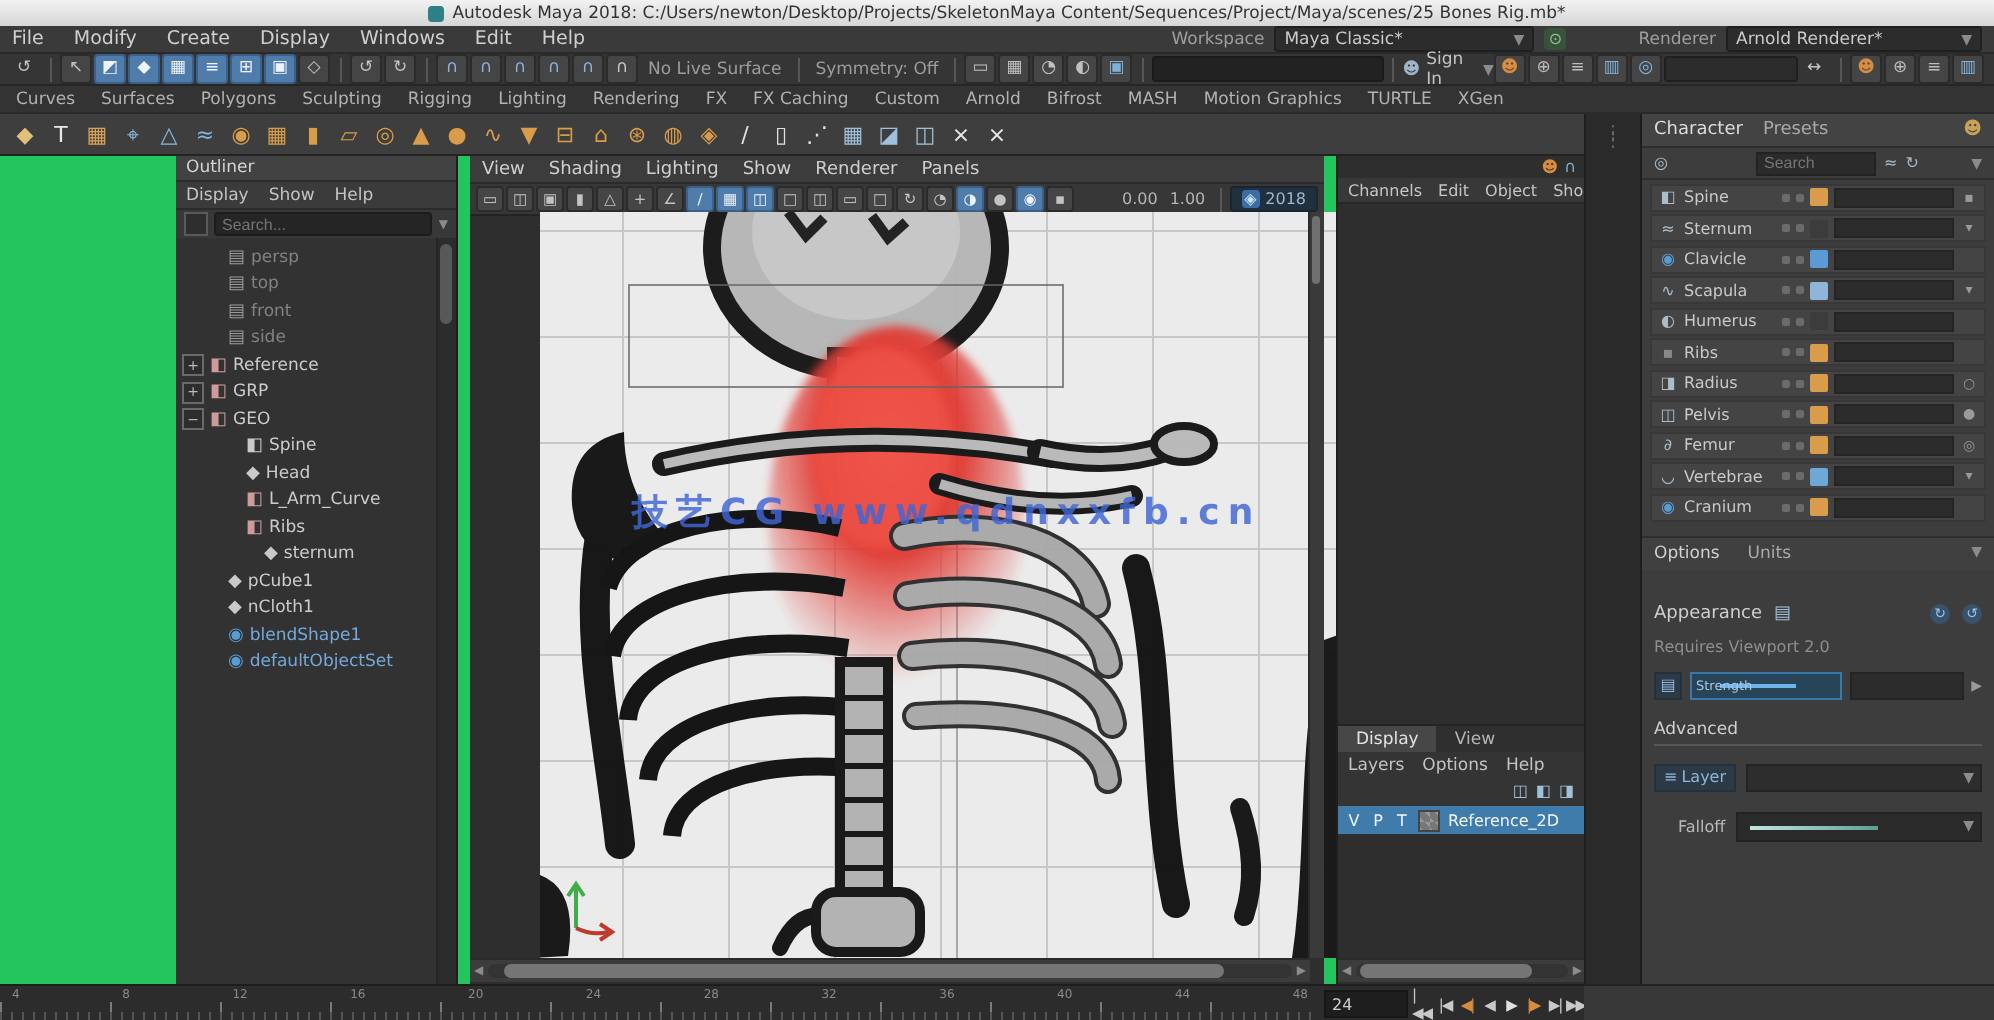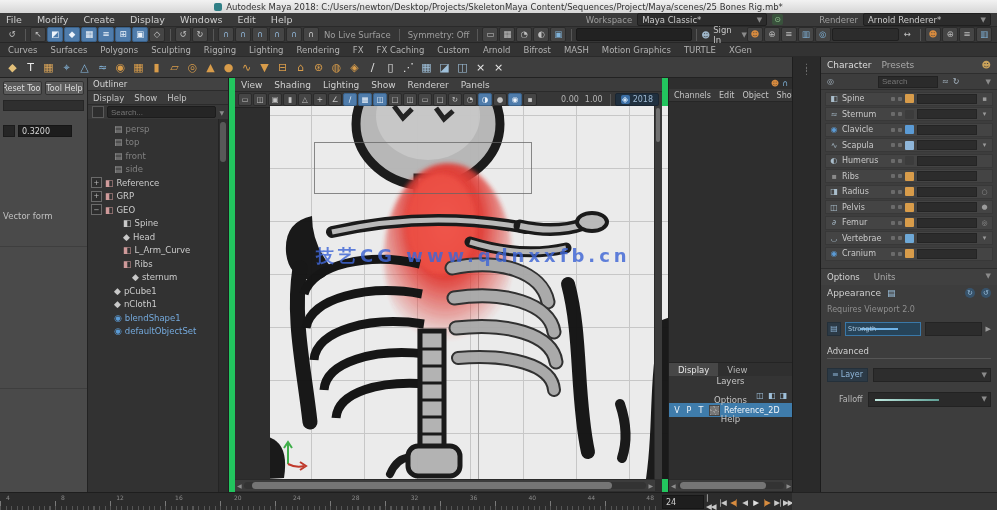--- a/index.html
+++ b/index.html
@@ -97,21 +97,21 @@
   #vphsb .th{left:8px;width:360px;}
 
   
   #channelbox{left:668px;top:78px;width:124px;height:414px;background:#2e2e2e;border-left:1px solid #1f1f1f;box-sizing:border-box;}
   #cbtop{height:11px;display:flex;justify-content:flex-end;align-items:center;gap:3px;padding:0 4px;}
   #cbmenus{height:12px;display:flex;align-items:center;gap:8px;padding:0 5px;font-size:8px;color:#c6c6c6;background:#383838;border-bottom:1px solid #262626;}
   #layers{position:absolute;left:0;top:284px;width:100%;background:#343434;border-top:1px solid #242424;}
   #layers .ltabs{display:flex;align-items:center;height:13px;background:#2f2f2f;}
   #layers .ltab{padding:0 9px;height:13px;display:flex;align-items:center;font-size:8.5px;color:#b5b5b5;}
   #layers .ltab[data-on="true"]{background:#474747;color:#e4e4e4;}
-  #layers .lmenus{display:flex;gap:9px;align-items:center;height:13px;padding:0 5px;font-size:8.5px;color:#c4c4c4;flex-direction:column;}
+  #layers .lmenus{display:flex;gap:9px;align-items:center;height:13px;padding:0 5px;font-size:8.5px;color:#c4c4c4;}
   #layers .lbtns{display:flex;justify-content:flex-end;gap:4px;height:13px;align-items:center;padding:0 5px;}
   #layers .lrow{display:flex;align-items:center;gap:4px;height:14px;background:#3f7cab;margin-top:1px;padding:0 4px;font-size:8px;color:#f2f6fa;}
   #layers .cell{width:8px;text-align:center;}
   #layers .swatch{width:9px;height:9px;background:#777;border:1px solid #444;
                   background-image:linear-gradient(45deg,#999 25%,transparent 25%,transparent 75%,#999 75%);background-size:5px 5px;}
   #cbhsb{left:668px;top:479px;width:124px;}
   #cbhsb .tr .th{left:2px;width:86px;}
 
   
   #rightstrip{left:792px;top:57px;width:28px;height:453px;background:#2a2a2a;border-left:1px solid #1e1e1e;box-sizing:border-box;}
@@ -125,21 +125,21 @@
   #rpsearch .caret{margin-left:auto;color:#8b8b8b;font-size:7px;}
   .rrow{display:flex;align-items:center;gap:3px;height:12px;margin:1.5px 4px;padding:0 3px;background:#444444;border:1px solid #383838;font-size:8px;color:#c9c9c9;}
   .rrow .lic{width:10px;text-align:center;font-size:8px;flex:0 0 auto;}
   .rrow .rlabel{width:46px;overflow:hidden;white-space:nowrap;}
   .rrow .tg{width:4px;height:4px;background:#6b6b6b;border-radius:1px;flex:0 0 auto;}
   .rrow .sw{width:9px;height:9px;border-radius:1px;flex:0 0 auto;}
   .rrow .fld{flex:1;height:8px;background:#2c2c2c;border:1px solid #242424;}
   .rrow .end{width:9px;text-align:center;color:#9a9a9a;font-size:7px;flex:0 0 auto;}
   .rpsec{margin-top:7px;border-top:1px solid #2d2d2d;background:#404040;padding:3px 6px;}
   .rpsec .h{display:flex;gap:14px;font-size:8.5px;color:#d2d2d2;}
-  .approw{display:flex;align-items:center;gap:6px;margin:3px 6px 0 6px;font-size:9px;color:#cfcfcf;justify-content:center;}
+  .approw{display:flex;align-items:center;gap:6px;margin:17px 6px 0 6px;font-size:9px;color:#cfcfcf;justify-content:center;}
   .approw .circ{width:10px;height:10px;border-radius:50%;background:#37536b;color:#9cc0dd;font-size:7px;display:inline-flex;align-items:center;justify-content:center;}
   .note{margin:7px 6px 0 6px;font-size:8px;color:#8e8e8e;}
   .strrow{display:flex;align-items:center;gap:4px;margin:8px 6px 0 6px;}
   .strrow .chipic{width:12px;height:12px;background:#2c3a46;border:1px solid #24303a;color:#8fb6d9;font-size:8px;display:inline-flex;align-items:center;justify-content:center;}
   .strrow .slide{width:74px;height:12px;background:#274459;border:1px solid #3a78a8;position:relative;}
   .strrow .slide i{position:absolute;left:14px;top:5px;width:38px;height:2px;background:#6fb3e8;}
   .strrow .slbl{position:absolute;left:2px;top:2px;font-size:6.5px;color:#a8c6de;font-style:normal;}
   .strrow .dfld{flex:1;height:12px;background:#2c2c2c;border:1px solid #242424;}
   .advh{margin:10px 6px 0 6px;font-size:8.5px;color:#d0d0d0;border-bottom:1px solid #565656;padding-bottom:2px;}
   .selrow{display:flex;align-items:center;gap:5px;margin:9px 6px 0 6px;}
@@ -322,34 +322,20 @@
         <span class="shic" title="target-weld-icon" style="color: rgb(159, 192, 218);">▦</span>
         <span class="shic" title="crease-tool-icon" style="color: rgb(159, 192, 218);">◪</span>
         <span class="shic" title="booleans-icon" style="color: rgb(159, 192, 218);">◫</span>
         <span class="shic" title="delete-edge-icon" style="color: rgb(232, 232, 232);">×</span>
         <span class="shic" title="close-border-icon" style="color: rgb(232, 232, 232);">×</span>
       </div>
     <span style="flex:1"></span>
     <span class="grip">⋮<br>⋮</span>
   </div>
 
-  <div id="toolsettings" class="abs">
-    <div class="btns">
-      <span class="tbtn">Reset Tool</span>
-      <span class="tbtn">Tool Help</span>
-    </div>
-    <div class="bar"></div>
-    <div class="vrow">
-      <span class="chip"></span>
-      <span class="vfield">0.3200</span>
-    </div>
-    <div class="foot">Vector form</div>
-    <div class="dv" style="top:168px"></div>
-    <div class="dv" style="top:310px"></div>
-  </div>
 
   <div id="outliner" class="abs">
     <div class="ptab">
         <span>Outliner</span>
       </div>
     <div class="pmenus">
 
     <span>Display</span>
         <span>Show</span>
         <span>Help</span>

